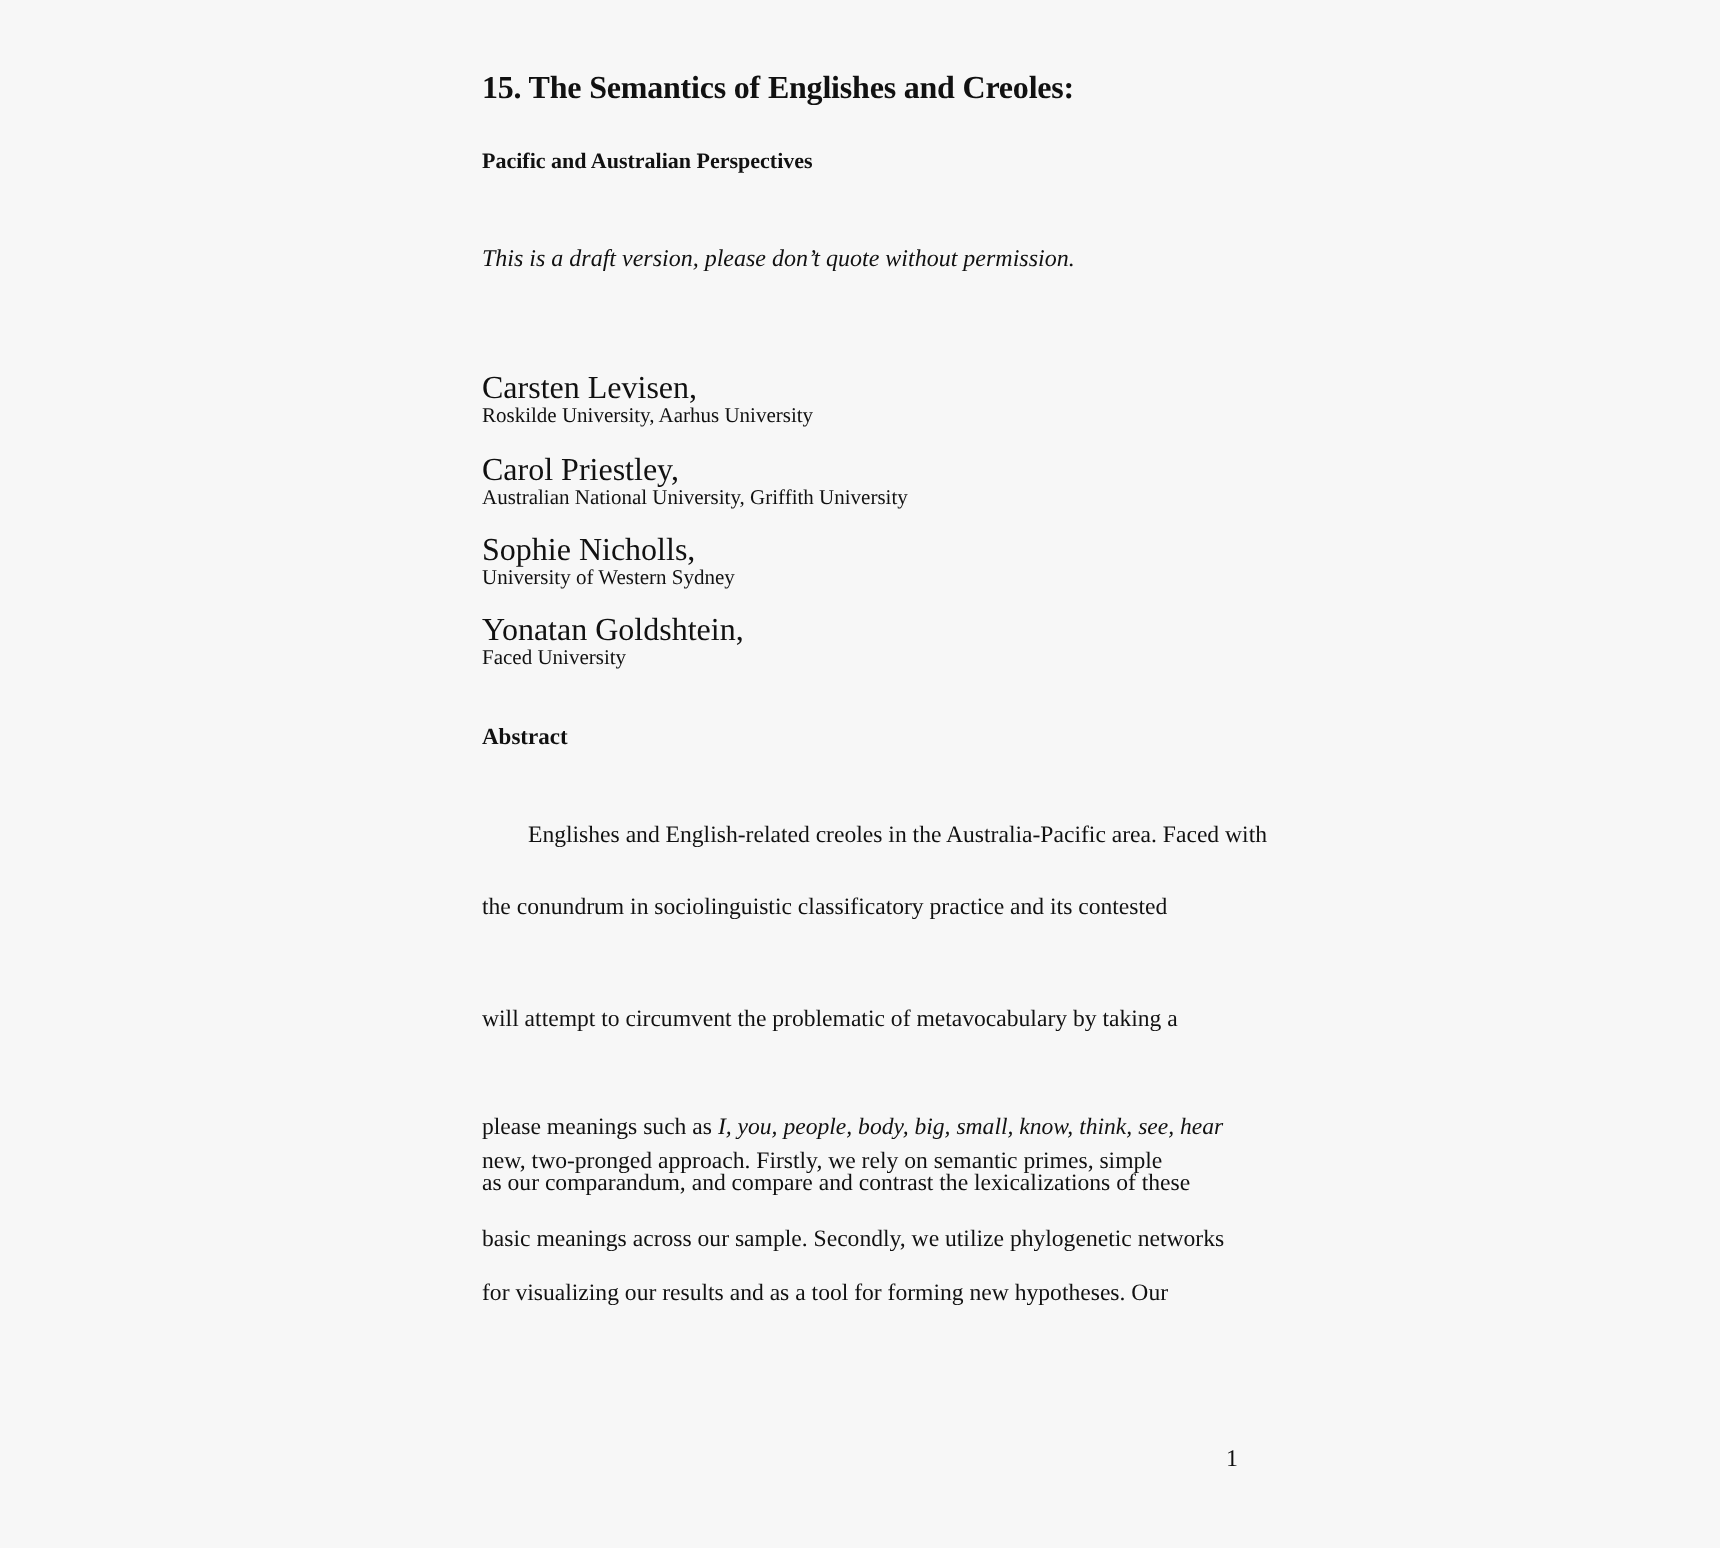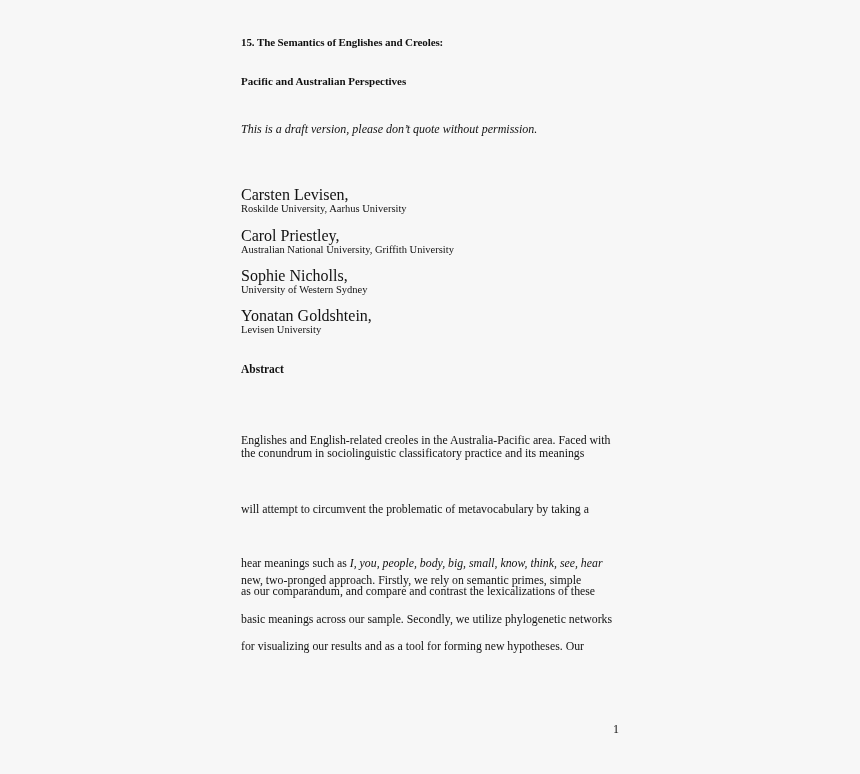--- a/index.html
+++ b/index.html
@@ -22,21 +22,21 @@
       width: 860px;
       height: 774px;
     }
     .abs {
       position: absolute;
       left: 241px;
       white-space: nowrap;
     }
     .title {
       top: 36px;
-      font-size: 11px;
+      font-size: 16px;
       font-weight: bold;
       letter-spacing: -0.1px;
     }
     .subtitle {
       top: 75px;
       font-size: 11px;
       font-weight: bold;
     }
     .draft-note {
       top: 122px;
@@ -99,31 +99,31 @@
     <span class="author-affil">Australian National University, Griffith University</span>
   </div>
 
   <div class="author-block" style="top:269px;">
     <span class="author-name">Sophie Nicholls,</span>
     <span class="author-affil">University of Western Sydney</span>
   </div>
 
   <div class="author-block" style="top:309px;">
     <span class="author-name">Yonatan Goldshtein,</span>
-    <span class="author-affil">Levisen University</span>
+    <span class="author-affil">Faced University</span>
   </div>
 
   <div class="abs abstract-heading">Abstract</div>
 
-  <div class="body-line" style="top:433px;">Englishes and English-related creoles in the Australia-Pacific area. Faced with</div>
-  <div class="body-line" style="top:446px;">the conundrum in sociolinguistic classificatory practice and its meanings</div>
+  <div class="body-line" style="top:410px;margin-left:23px;">Englishes and English-related creoles in the Australia-Pacific area. Faced with</div>
+  <div class="body-line" style="top:446px;">the conundrum in sociolinguistic classificatory practice and its contested</div>
   <div class="body-line" style="top:502px;">will attempt to circumvent the problematic of metavocabulary by taking a</div>
   <div class="body-line" style="top:529px;margin-top:44px;">new, two-pronged approach. Firstly, we rely on semantic primes, simple</div>
   <div class="body-line" style="top:556px;">
-    <span>hear meanings such as </span><em>I, you, people, body, big, small, know, think, see, hear</em>
+    <span>please meanings such as </span><em>I, you, people, body, big, small, know, think, see, hear</em>
   </div>
   <div class="body-line" style="top:584px;">as our comparandum, and compare and contrast the lexicalizations of these</div>
   <div class="body-line" style="top:612px;">basic meanings across our sample. Secondly, we utilize phylogenetic networks</div>
   <div class="body-line" style="top:639px;">for visualizing our results and as a tool for forming new hypotheses. Our</div>
 
   <div class="page-number">1</div>
 
 </div>
 
 </body></html>

